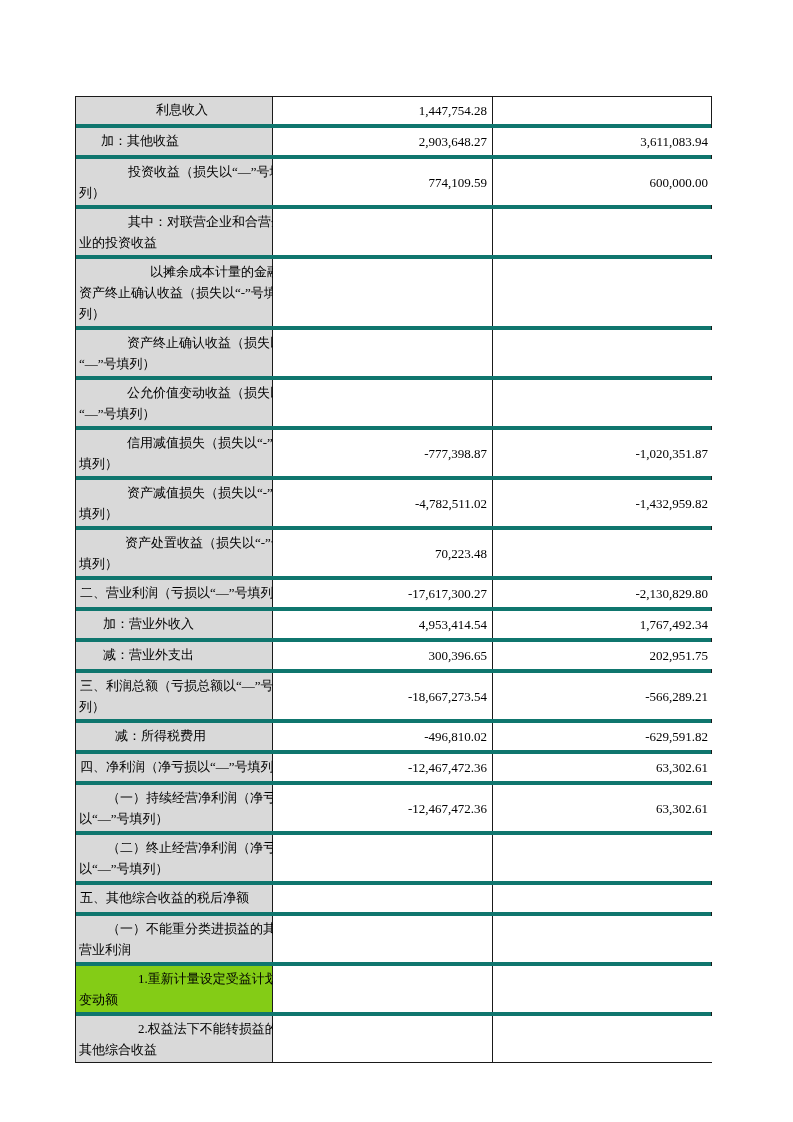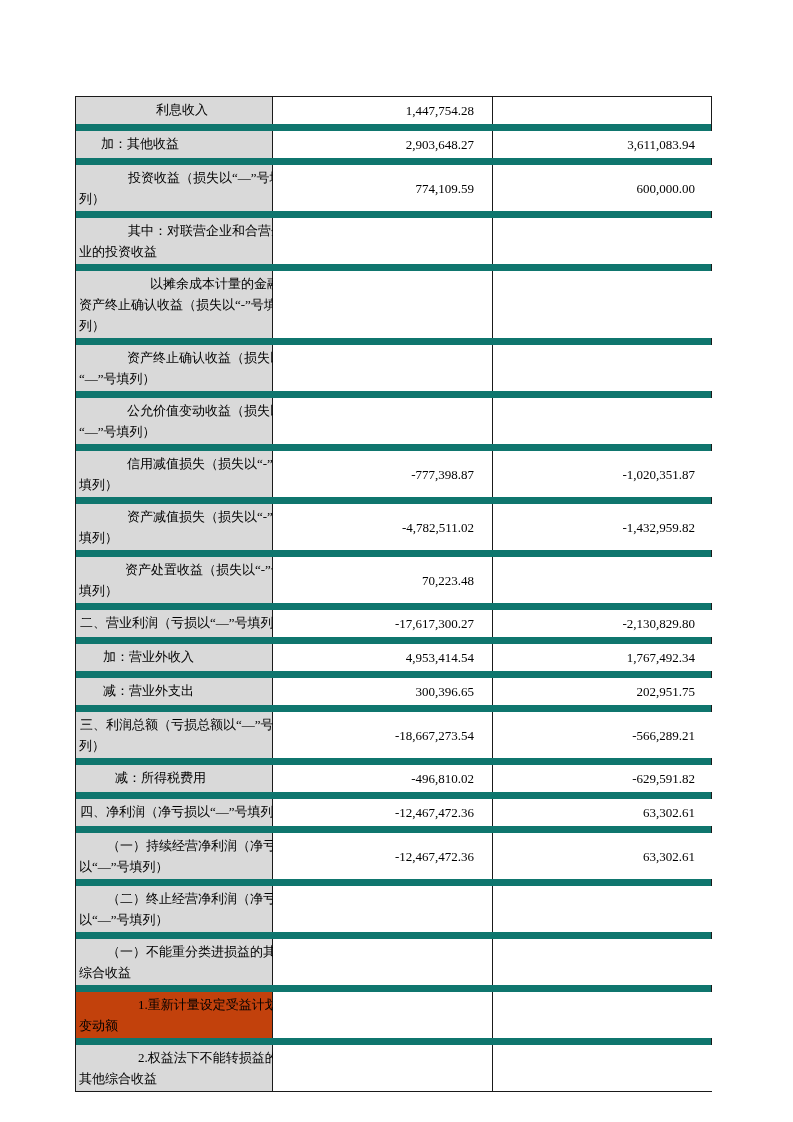--- a/index.html
+++ b/index.html
@@ -10,34 +10,34 @@
     position:relative;
     color:#000;
   }
   .sheet{position:absolute;left:0;top:0;width:793px;height:806px;background:#fff;}
   .fin-table{
     position:absolute;left:75px;top:96px;width:637px;
     border:1px solid #1a1a1a;
     box-sizing:border-box;
     font-size:13px;
   }
-  .row{display:flex;border-top:7px solid #0f766e;min-height:27px;}
+  .row{display:flex;border-top:4px solid #0f766e;min-height:27px;}
   .row:first-child{border-top:none;}
   .cell{box-sizing:border-box;}
   .cell-label{
     width:197px;flex:0 0 197px;
     background:#d9d9d9;
     border-right:1px solid #1a1a1a;
     padding:2px 3px;
   }
   .label-line{line-height:21px;white-space:nowrap;}
   .cell-val{
     width:220px;flex:0 0 220px;
     display:flex;align-items:center;justify-content:flex-end;
-    padding:1px 18px;
+    padding:1px 5px;
     background:#ffffff;
     line-height:21px;
   }
   .cell-val.v1{border-right:1px solid #1a1a1a;}
 </style>
 </head>
 <body>
 
 <div class="sheet">
   <div class="fin-table" id="fin-table" style="border-color: rgb(26, 26, 26);">
@@ -173,28 +173,35 @@
       <div class="row">
         <div class="cell cell-label" style="background: rgb(217, 217, 217);">
           <div class="label-line" style="padding-left: 28px;">（二）终止经营净利润（净亏损</div>
           <div class="label-line">以“—”号填列）</div>
         </div>
         <div class="cell cell-val v1"></div>
         <div class="cell cell-val v2"></div>
       </div>
       <div class="row">
         <div class="cell cell-label" style="background: rgb(217, 217, 217);">
+          <div class="label-line" style="padding-left: 1px;">五、其他综合收益的税后净额</div>
+        </div>
+        <div class="cell cell-val v1"></div>
+        <div class="cell cell-val v2"></div>
+      </div>
+      <div class="row">
+        <div class="cell cell-label" style="background: rgb(217, 217, 217);">
           <div class="label-line" style="padding-left: 28px;">（一）不能重分类进损益的其他</div>
-          <div class="label-line">综合收益</div>
-        </div>
-        <div class="cell cell-val v1"></div>
-        <div class="cell cell-val v2"></div>
-      </div>
-      <div class="row">
-        <div class="cell cell-label" style="background: #c2410c;">
+          <div class="label-line">营业利润</div>
+        </div>
+        <div class="cell cell-val v1"></div>
+        <div class="cell cell-val v2"></div>
+      </div>
+      <div class="row">
+        <div class="cell cell-label" style="background: #84cc16;">
           <div class="label-line" style="padding-left: 59px;">1.重新计量设定受益计划</div>
           <div class="label-line">变动额</div>
         </div>
         <div class="cell cell-val v1"></div>
         <div class="cell cell-val v2"></div>
       </div>
       <div class="row">
         <div class="cell cell-label" style="background: rgb(217, 217, 217);">
           <div class="label-line" style="padding-left: 59px;">2.权益法下不能转损益的</div>
           <div class="label-line">其他综合收益</div>

